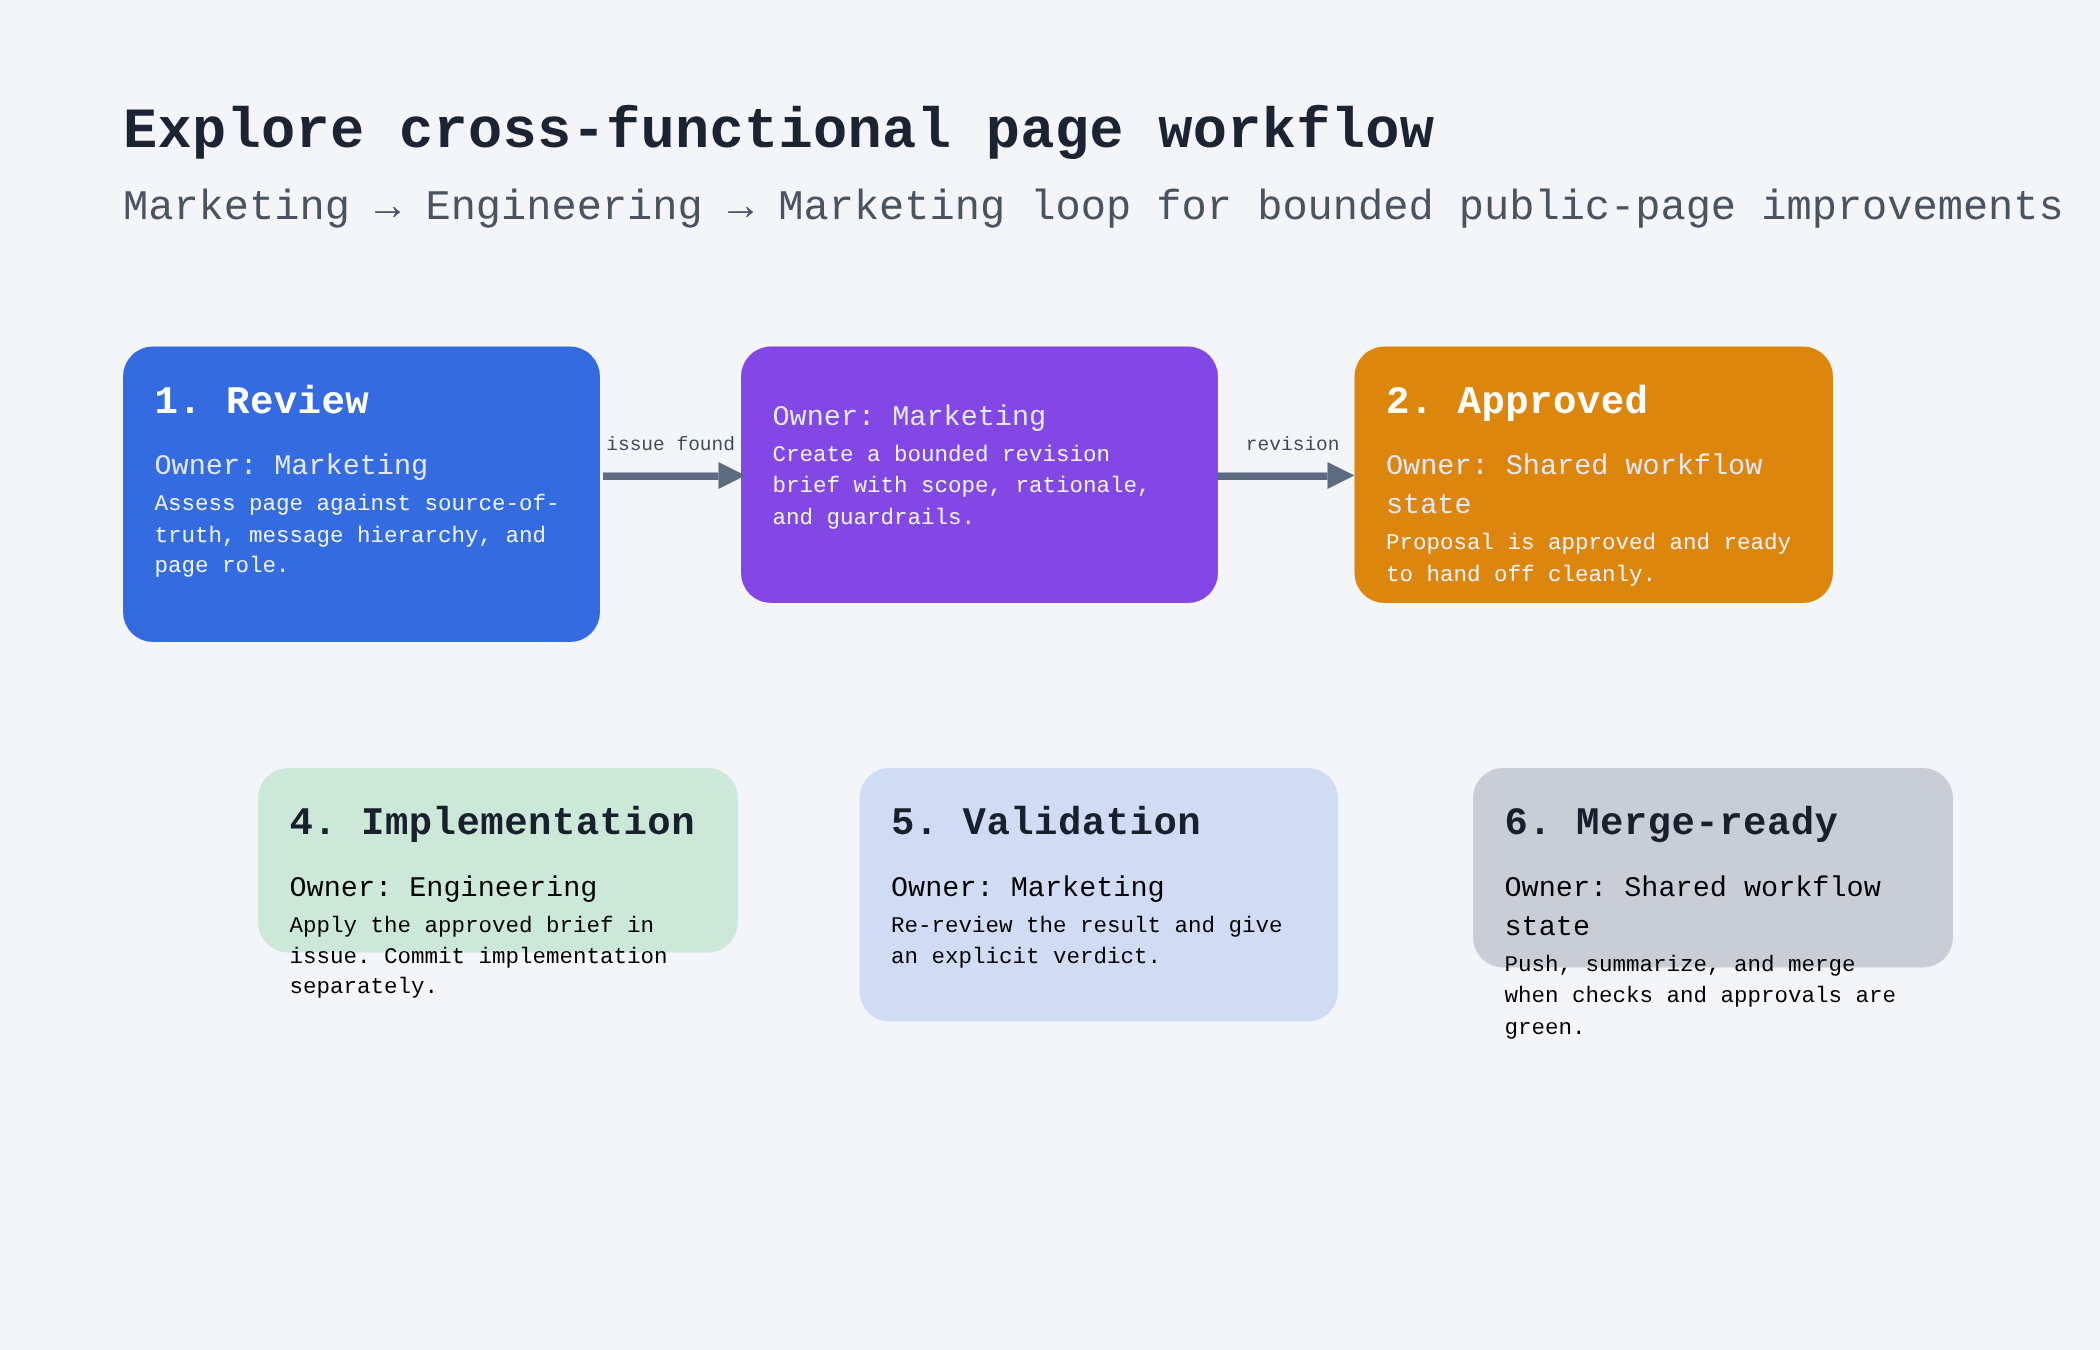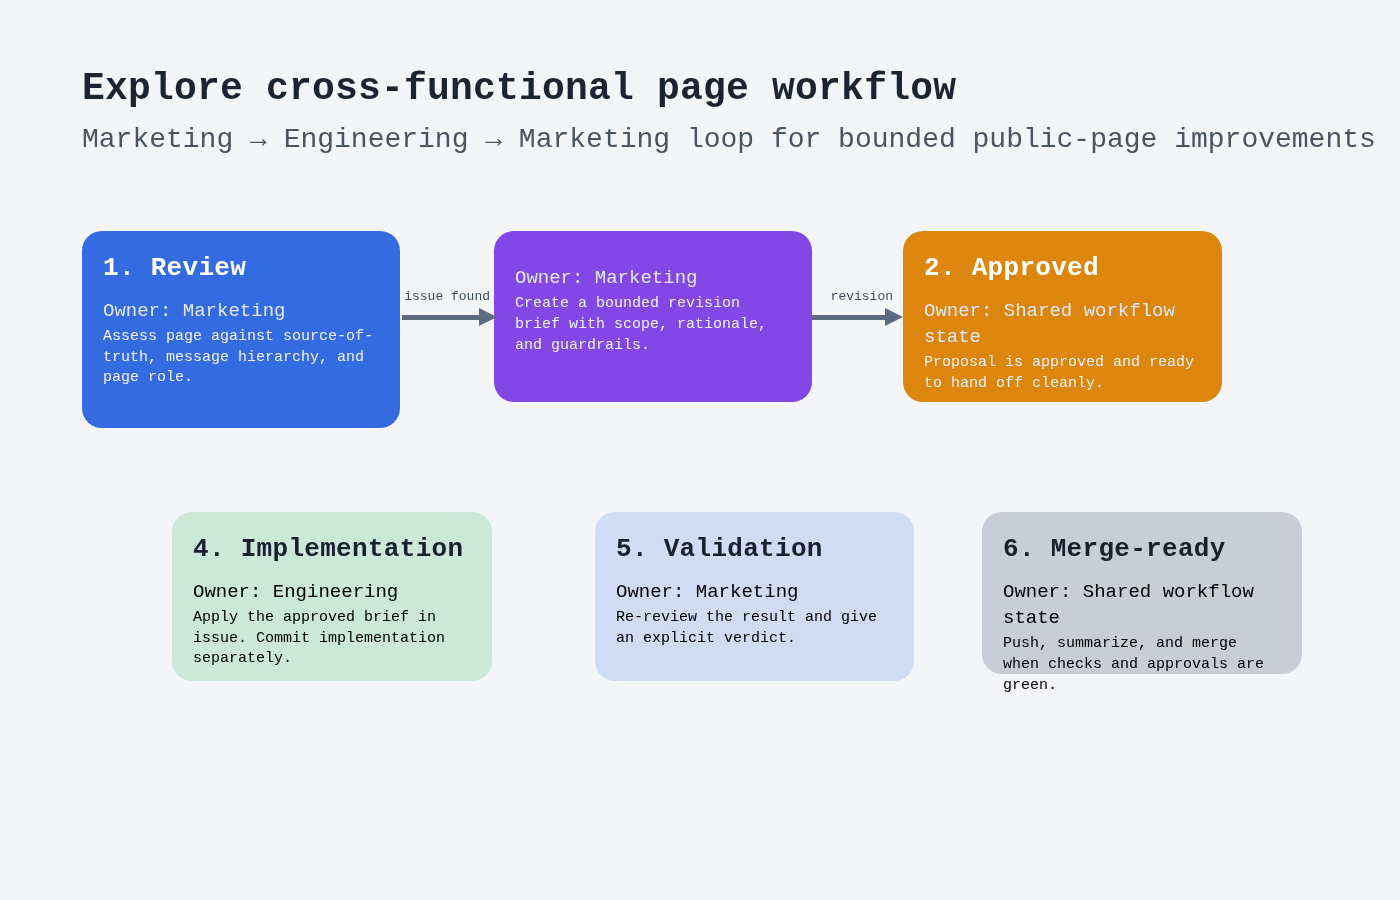--- a/index.html
+++ b/index.html
@@ -50,23 +50,23 @@
   .card .desc {
     margin-top: 1px;
     font-size: 15px;
     line-height: 1.38;
   }
   
   .card-review         { left: 70px;  top: 219px; width: 318px; height: 197px; background: #346be0; }
   .card-proposal       { left: 482px; top: 219px; width: 318px; height: 171px; background: #8247e5; }
   .card-approved       { left: 891px; top: 219px; width: 319px; height: 171px; background: #dd860d; }
   
-  .card-implementation { left: 160px; top: 500px; width: 320px; height: 169px; background: #cce8d8; }
-  .card-validation     { left: 583px; top: 500px; width: 319px; height: 169px; background: #cfdcf4; }
-  .card-merge-ready    { left: 970px; top: 500px; width: 320px; height: 162px; background: #c9cdd6; }
+  .card-implementation { left: 160px; top: 500px; width: 320px; height: 123px; background: #cce8d8; }
+  .card-validation     { left: 561px; top: 500px; width: 319px; height: 169px; background: #cfdcf4; }
+  .card-merge-ready    { left: 970px; top: 500px; width: 320px; height: 133px; background: #c9cdd6; }
 
   .card.dark h2   { color: #ffffff; }
   .card.dark .owner { color: #e2e8f6; }
   .card.dark .desc  { color: #eef2fb; }
   .card.light h2  { color: #18202e; }
   .card.light .owner, .card.light .desc { color: #000000; }
 
   .arrow-shaft {
     position: absolute;
     top: 303px;

